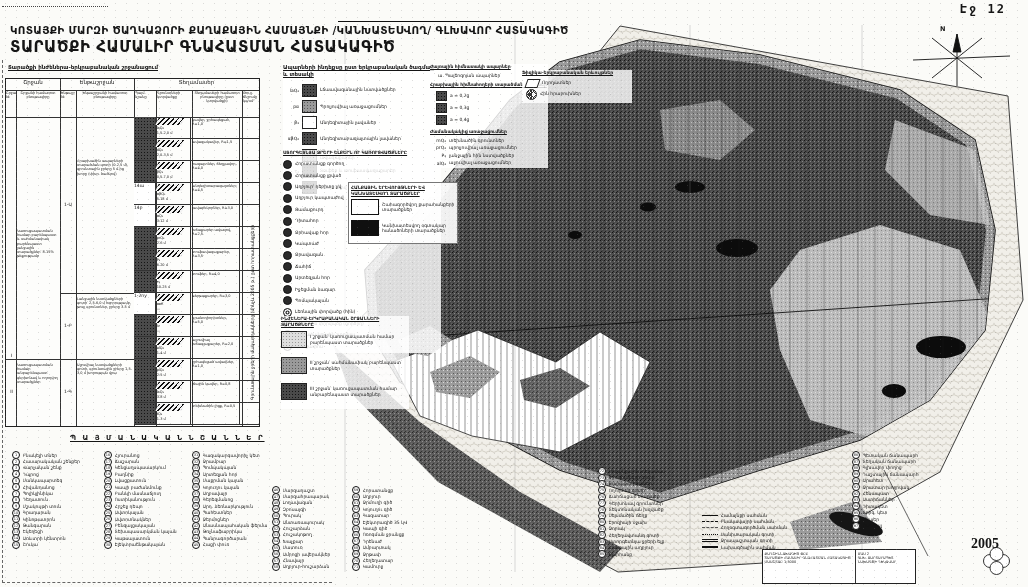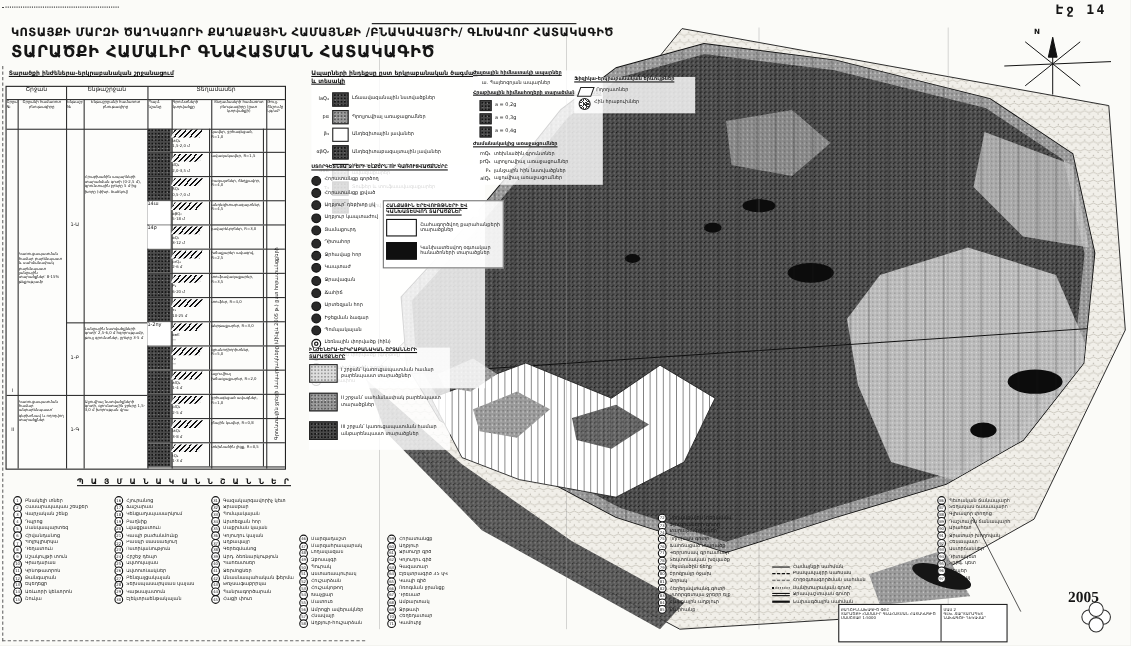--- a/index.html
+++ b/index.html
@@ -152,23 +152,23 @@
         <circle cx="1003" cy="561" r="6.5"></circle>
       <circle cx="996.5" cy="554" r="6.5"></circle>
         <circle cx="996.5" cy="568" r="6.5"></circle>
     </g>
   </svg>
 
   <div class="abs" style="left:2px;top:6px;width:106px;border-top:1.2px dotted #444;"></div>
   <div class="abs" style="left:338px;top:21px;width:186px;border-top:1.6px solid #111;"></div>
   <div class="abs" style="left:2px;top:60px;bottom:4px;border-left:1px dashed #666;"></div>
   <div class="abs" style="left:2px;bottom:4px;width:330px;border-top:1px dashed #666;"></div>
-  <div class="abs b" style="right:22px;top:2px;font-size:12px;font-family:'DejaVu Sans Mono',monospace;letter-spacing:2px;">Էջ 14</div>
-
-  <div class="abs b" style="left:10px;top:24px;width:640px;font-size:10.5px;letter-spacing:.3px;">ԿՈՏԱՅՔԻ ՄԱՐԶԻ ԾԱՂԿԱՁՈՐԻ ՔԱՂԱՔԱՅԻՆ ՀԱՄԱՅՆՔԻ /ԲՆԱԿԱՎԱՅՐԻ/ ԳԼԽԱՎՈՐ ՀԱՏԱԿԱԳԻԾ</div>
+  <div class="abs b" style="right:22px;top:2px;font-size:12px;font-family:'DejaVu Sans Mono',monospace;letter-spacing:2px;">Էջ 12</div>
+
+  <div class="abs b" style="left:10px;top:24px;width:640px;font-size:10.5px;letter-spacing:.3px;">ԿՈՏԱՅՔԻ ՄԱՐԶԻ ԾԱՂԿԱՁՈՐԻ ՔԱՂԱՔԱՅԻՆ ՀԱՄԱՅՆՔԻ /ԿԱՆԽԱՏԵՍՎՈՂ/ ԳԼԽԱՎՈՐ ՀԱՏԱԿԱԳԻԾ</div>
   <div class="abs b" style="left:10px;top:38px;width:520px;font-size:15px;letter-spacing:.5px;">ՏԱՐԱԾՔԻ ՀԱՄԱԼԻՐ ԳՆԱՀԱՏՄԱՆ ՀԱՏԱԿԱԳԻԾ</div>
 
   <div class="abs t5 u b" style="left:8px;top:64px;">Տարածքի ինժեներա-երկրաբանական շրջանացում</div>
 
   <div id="ztable" class="abs" style="left:5px;top:78px;width:253px;height:347px;">
 
     <div class="abs t5" style="left:0;top:0;width:54px;height:11px;text-align:center;border-bottom:.7px solid #333;">Շրջան</div>
     <div class="abs t5" style="left:54px;top:0;width:74px;height:11px;text-align:center;border-bottom:.7px solid #333;">Ենթաշրջան</div>
     <div class="abs t5" style="left:128px;top:0;width:125px;height:11px;text-align:center;border-bottom:.7px solid #333;">Տեղամասեր</div>
 

